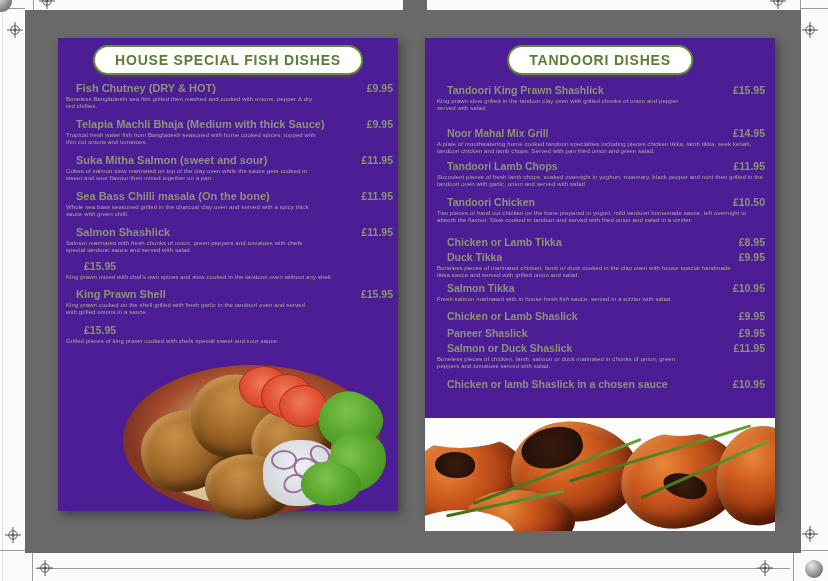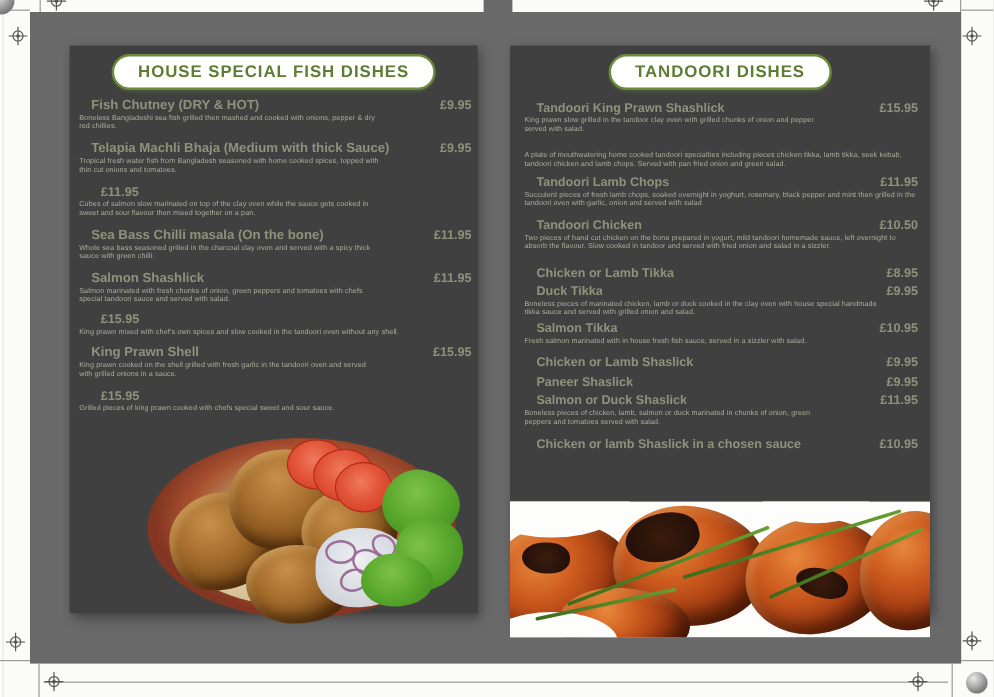--- a/index.html
+++ b/index.html
@@ -15,21 +15,21 @@
   .crop{position:absolute;background:#9b9b9b;}
   
   .reg{position:absolute;width:16px;height:16px;}
   .reg line{stroke:#555;stroke-width:1;}
   .reg circle.o{fill:none;stroke:#555;stroke-width:1;}
   .reg circle.c{fill:#555;}
   .ball{position:absolute;border-radius:50%;
         background:radial-gradient(circle at 35% 30%, #e8e8e8 0%, #b5b5b5 35%, #7d7d7d 70%, #5f5f5f 100%);}
 
   
-  .page{position:absolute;top:38px;height:473px;background:#404040;
+  .page{position:absolute;top:38px;height:473px;background:#4c1d95;
         box-shadow:3px 4px 9px rgba(0,0,0,0.38);}
   .page.left{left:58px;width:340px;}
   .page.right{left:425px;width:350px;}
 
   .pill{position:absolute;top:7px;left:50%;transform:translateX(-50%);
         border:2.5px solid #6b8a3c;border-radius:18px;padding:4px 20px;background:#fffffe;
         box-shadow:0 2px 2px rgba(100,130,60,0.28);white-space:nowrap;}
   .pill span{font-size:14px;font-weight:bold;letter-spacing:0.8px;color:#5d7c34;}
 
   .menu{position:absolute;}
@@ -187,20 +187,21 @@
       </div>
       <div class="item" style="margin-bottom:8px">
         <div class="row">
             <span class="t">Telapia Machli Bhaja (Medium with thick Sauce)</span>
             <span class="p">£9.95</span>
           </div>
         <div class="d">Tropical fresh water fish from Bangladesh seasoned with home cooked spices, topped with thin cut onions and tomatoes.</div>
       </div>
       <div class="item" style="margin-bottom:8px">
         <div class="row">
+            <span class="t">Suka Mitha Salmon (sweet and sour)</span>
             <span class="p">£11.95</span>
           </div>
         <div class="d">Cubes of salmon slow marinated on top of the clay oven while the sauce gets cooked in sweet and sour flavour then mixed together on a pan.</div>
       </div>
       <div class="item" style="margin-bottom:8px">
         <div class="row">
             <span class="t">Sea Bass Chilli masala (On the bone)</span>
             <span class="p">£11.95</span>
           </div>
         <div class="d">Whole sea bass seasoned grilled in the charcoal clay oven and served with a spicy thick sauce with green chilli.</div>
@@ -260,20 +261,24 @@
     </div>
     <div class="menu">
       <div class="item" style="margin-bottom:15px">
         <div class="row">
             <span class="t">Tandoori King Prawn Shashlick</span>
             <span class="p">£15.95</span>
           </div>
         <div class="d">King prawn slow grilled in the tandoor clay oven with grilled chunks of onion and pepper served with salad.</div>
       </div>
       <div class="item" style="margin-bottom:5px">
+        <div class="row">
+            <span class="t">Noor Mahal Mix Grill</span>
+            <span class="p">£14.95</span>
+          </div>
         <div class="d w">A plate of mouthwatering home cooked tandoori specialties including pieces chicken tikka, lamb tikka, seek kebab, tandoori chicken and lamb chops. Served with pan fried onion and green salad.</div>
       </div>
       <div class="item" style="margin-bottom:8px">
         <div class="row">
             <span class="t">Tandoori Lamb Chops</span>
             <span class="p">£11.95</span>
           </div>
         <div class="d w">Succulent pieces of fresh lamb chops, soaked overnight in yoghurt, rosemary, black pepper and mint then grilled in the tandoori oven with garlic, onion and served with salad</div>
       </div>
       <div class="item" style="margin-bottom:12px">

